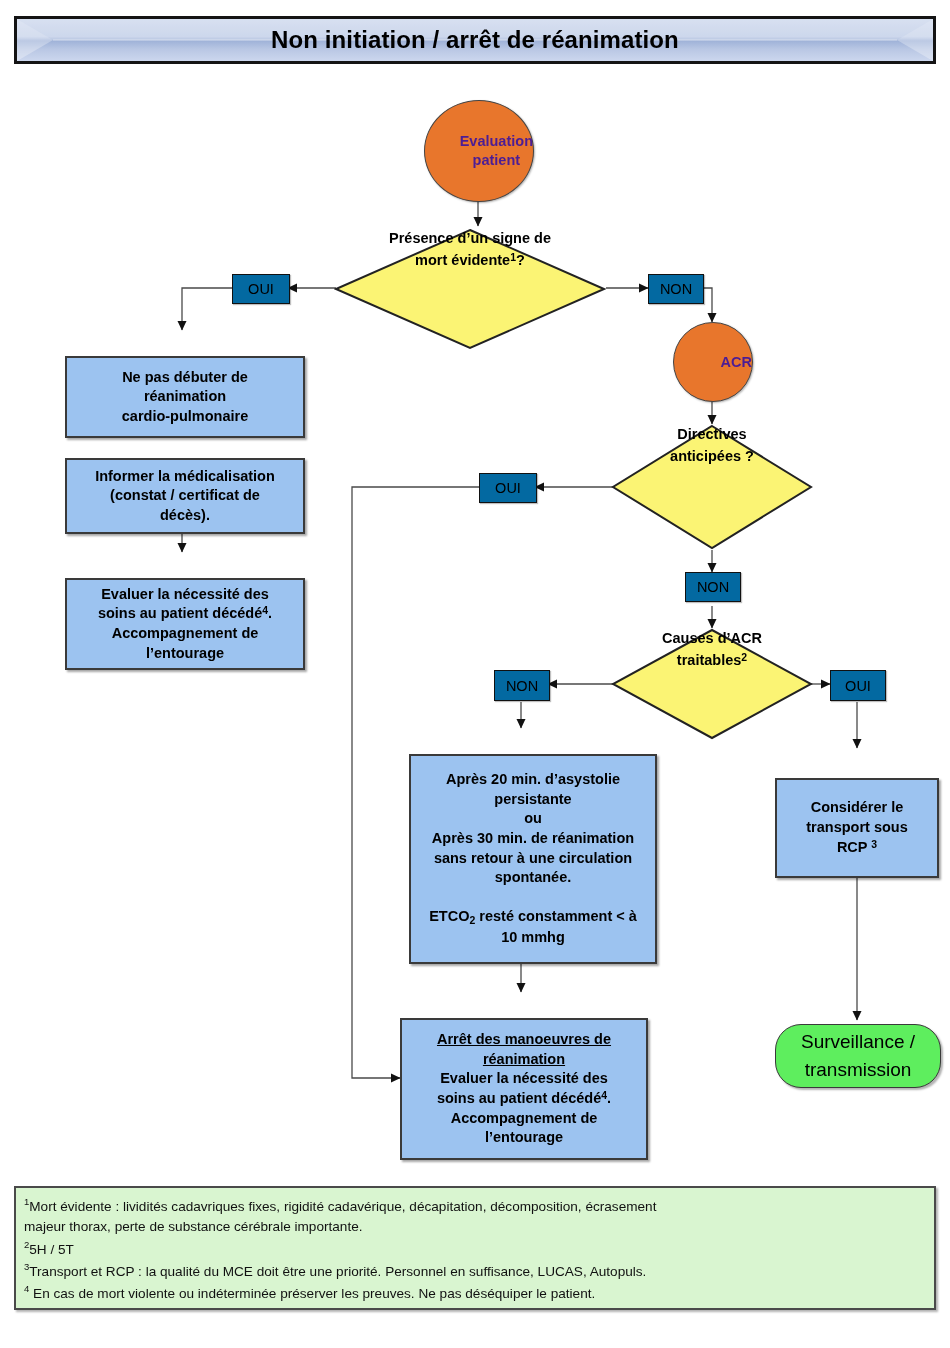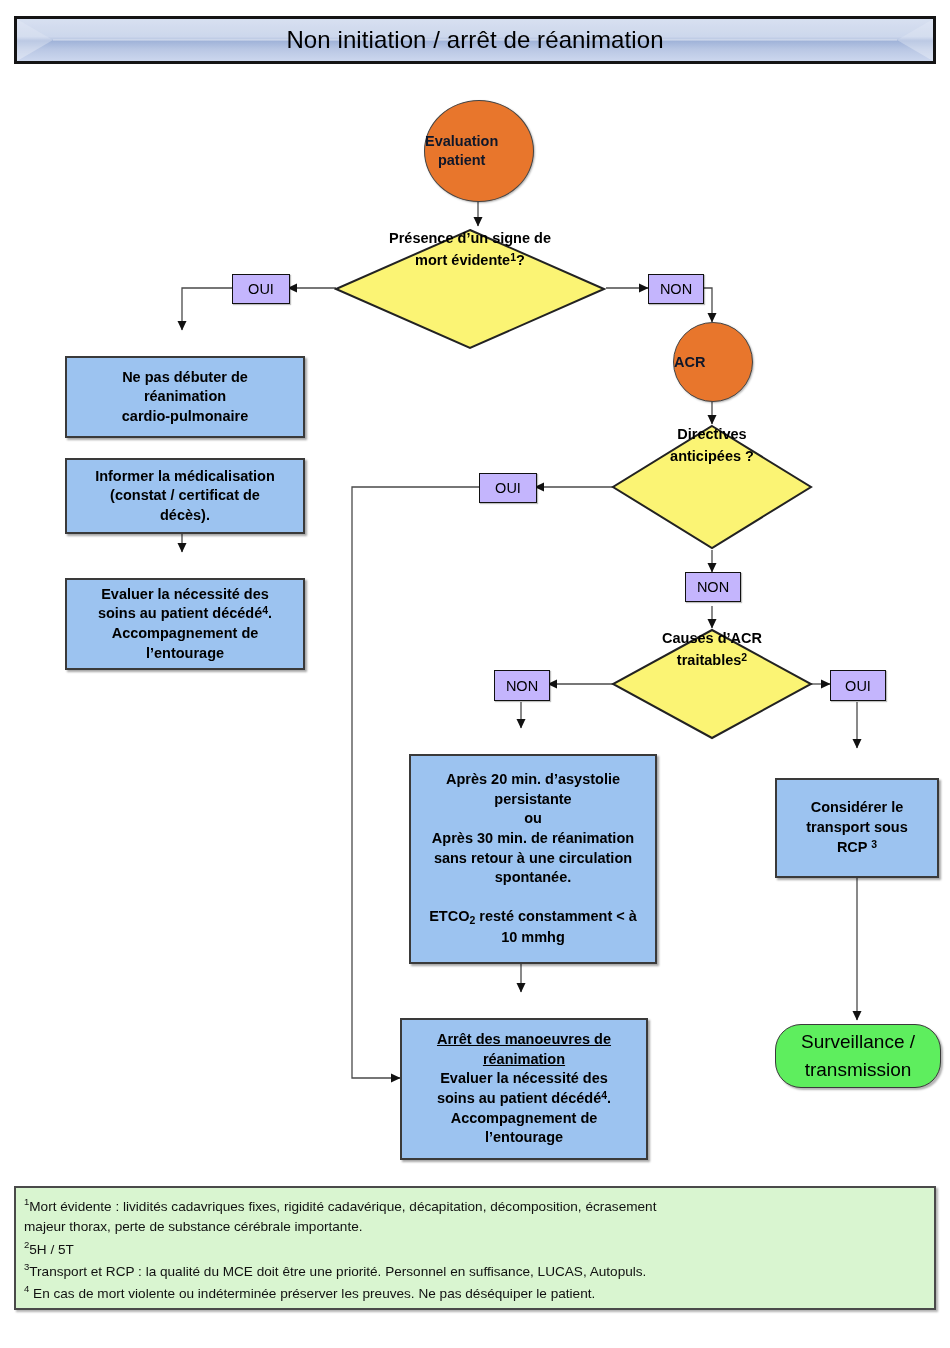--- a/index.html
+++ b/index.html
@@ -12,46 +12,46 @@
   
   #wires{position:absolute;left:0;top:0;width:950px;height:1348px;}
 
   
   .ribbon{position:absolute;left:14px;top:16px;width:922px;height:48px;
           border:3px solid #141414;box-sizing:border-box;}
   .ribbon-fill{position:absolute;inset:0;
         background:linear-gradient(180deg,#cfd9ee 0%,#c2cfe8 42%,#9fb2d8 52%,#b9c7e4 72%,#ccd7ee 100%);}
   .ribbon-bevel{position:absolute;inset:0;}
   .ribbon-title{position:absolute;inset:0;display:flex;align-items:center;justify-content:center;
-        font-size:24px;font-weight:normal;color:#000;letter-spacing:.1px;}
+        font-size:24px;font-weight:bold;color:#000;letter-spacing:.1px;}
 
   
   .node{position:absolute;box-sizing:border-box;display:flex;align-items:center;
         justify-content:center;text-align:center;}
 
   .proc{background:#9CC3F0;border:2px solid #3a3a3a;
         box-shadow:2px 2px 2px rgba(0,0,0,.35);
         font-size:14.5px;font-weight:bold;color:#000;line-height:1.35;padding:3px 5px;margin-top:24px;}
 
   .decision-wrap{position:absolute;}
   .decision-wrap svg{position:absolute;left:0;top:0;}
   .decision-text{position:absolute;inset:0;display:flex;justify-content:center;
         text-align:center;font-size:14.5px;font-weight:bold;color:#000;line-height:1.5;}
 
   .term{position:absolute;border-radius:50%;background:#E8762C;border:1.6px solid #444;
         box-shadow:1px 1px 2px rgba(0,0,0,.3);
-        display:flex;align-items:center;justify-content:flex-start;text-align:center;
-        font-size:14.5px;font-weight:bold;color:#0f172a;line-height:1.3;}
+        display:flex;align-items:center;justify-content:flex-end;text-align:center;
+        font-size:14.5px;font-weight:bold;color:#4c1d95;line-height:1.3;}
 
   .stadium{position:absolute;background:#5EEE5E;border:1.6px solid #3a3a3a;border-radius:26px;
         box-shadow:2px 2px 2px rgba(0,0,0,.3);
         display:flex;align-items:center;justify-content:center;text-align:center;
         font-size:19px;font-weight:normal;color:#000;line-height:1.5;}
 
-  .edgelabel{position:absolute;background:#c4b5fd;border:1.6px solid #111;
+  .edgelabel{position:absolute;background:#0369a1;border:1.6px solid #111;
         display:flex;align-items:center;justify-content:center;
         font-size:14.5px;font-weight:normal;color:#000;
         box-shadow:1px 1px 1px rgba(0,0,0,.25);}
 
   
   .notes{position:absolute;left:14px;top:1186px;width:922px;height:124px;
         background:#D9F5D0;border:2px solid #4a4a4a;box-sizing:border-box;
         box-shadow:2px 2px 2px rgba(0,0,0,.3);padding:7px 10px 0 8px;}
   .note{font-size:13.6px;color:#111;line-height:1.52;white-space:nowrap;}
   .note sup{font-size:9.5px;vertical-align:super;}

